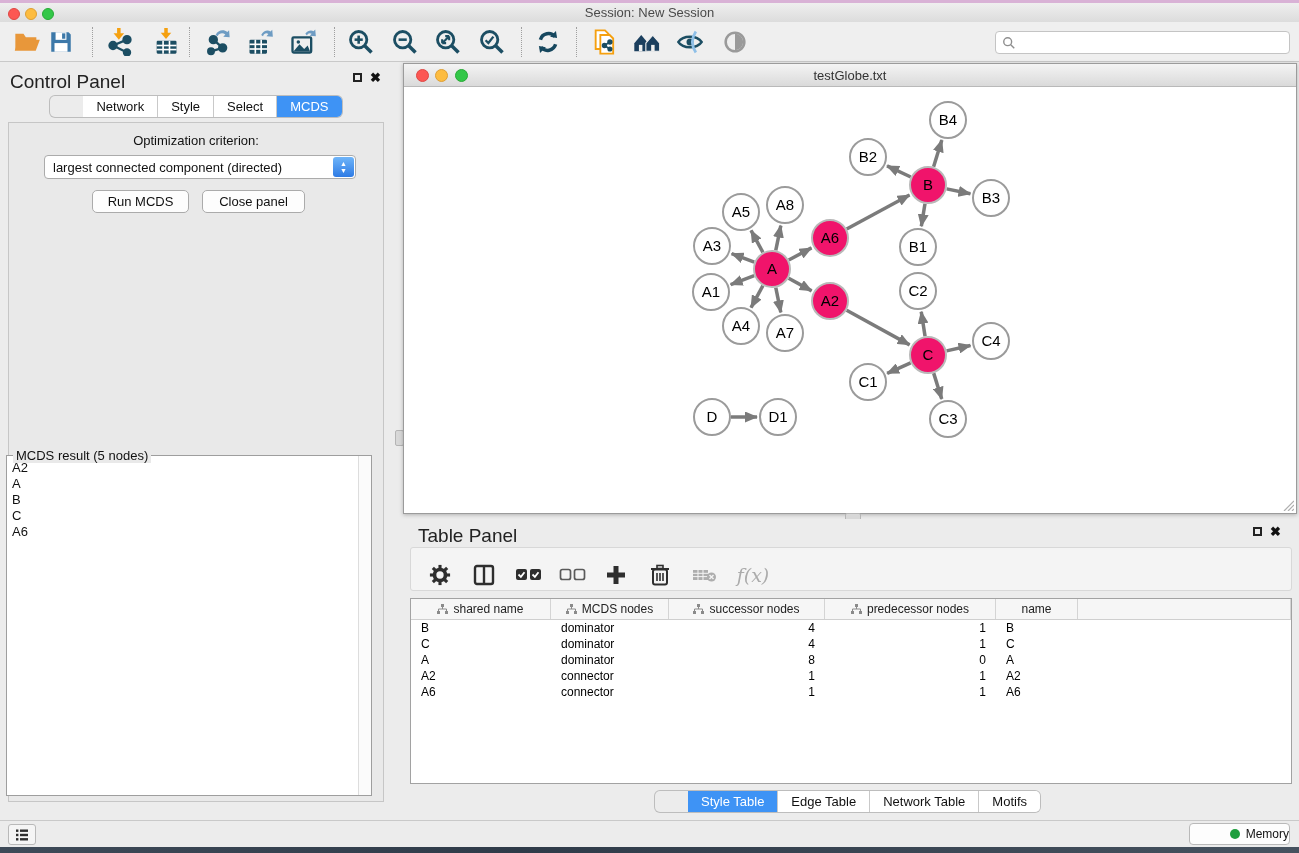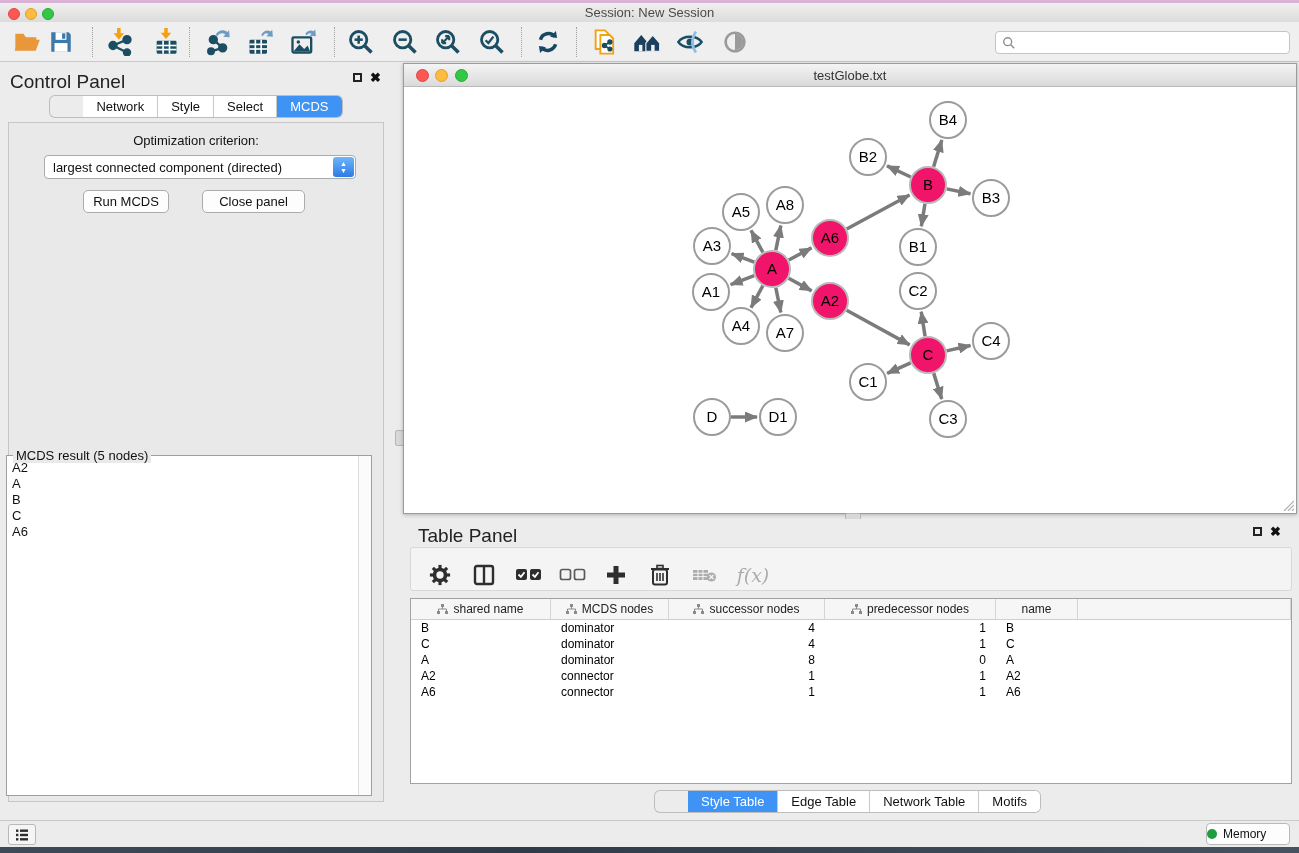--- a/index.html
+++ b/index.html
@@ -83,22 +83,22 @@
   .trow { display:grid; grid-template-columns:140px 118px 156px 171px 82px auto; height:16px; }
   .td { font-size:12px; color:#000; padding-left:10px; line-height:16px; white-space:nowrap; }
   .td.num { text-align:right; padding-right:10px; }
   .tp-tabs { position:absolute; left:0; width:100%; top:272px; text-align:center; }
 
   
   .statusbar { position:absolute; left:0; top:820px; width:1299px; height:27px; background:#ECECEC;
                border-top:1px solid #C9C9C9; }
   .sb-left-btn { position:absolute; left:8px; top:3px; width:28px; height:21px; background:#F5F5F5;
                border:1px solid #B9B9B9; border-radius:3px; display:flex; align-items:center; justify-content:center; }
-  .memory-btn { position:absolute; right:9px; top:2px; width:84px; height:22px; background:#FDFDFD;
-               border:1px solid #B9B9B9; border-radius:4px; display:flex; align-items:center; justify-content:flex-start;
+  .memory-btn { position:absolute; right:9px; top:2px; width:101px; height:22px; background:#FDFDFD;
+               border:1px solid #B9B9B9; border-radius:4px; display:flex; align-items:center; justify-content:flex-end;
                gap:6px; font-size:12px; color:#111; }
   .memdot { width:10px; height:10px; border-radius:50%; background:#1E9E3E; }
   .bottom-strip { position:absolute; left:0; top:847px; width:1299px; height:6px;
                   background:linear-gradient(90deg,#3E4A58,#2F3B49 40%,#46525F); }
   svg { display:block; }
 </style>
 </head>
 <body>
 
 <div class="top-strip"></div>
@@ -295,21 +295,21 @@
       </span></div>
   <div class="cp-inner"></div>
   <div class="opt-label">Optimization criterion:</div>
   <div class="dropdown">
     <span>largest connected component (directed)</span>
     <span class="dd-stepper">
         <span>▲</span>
         <span>▼</span>
       </span>
   </div>
-  <button class="cp-btn" style="left:83px; width:86px">Run MCDS</button>
+  <button class="cp-btn" style="left:92px; width:97px">Run MCDS</button>
   <button class="cp-btn" style="left:202px; width:103px">Close panel</button>
   <div class="fieldset">
     <span class="legend">MCDS result (5 nodes)</span>
     <div class="mcds-list" id="mcds-list">
         <div>A2</div>
         <div>A</div>
         <div>B</div>
         <div>C</div>
         <div>A6</div>
       </div>

